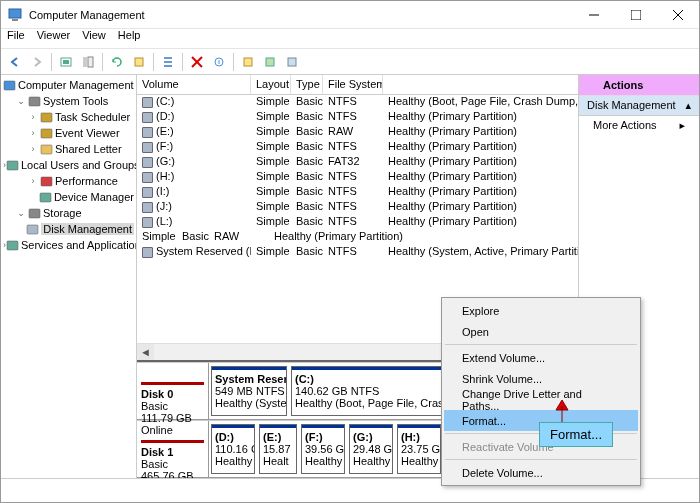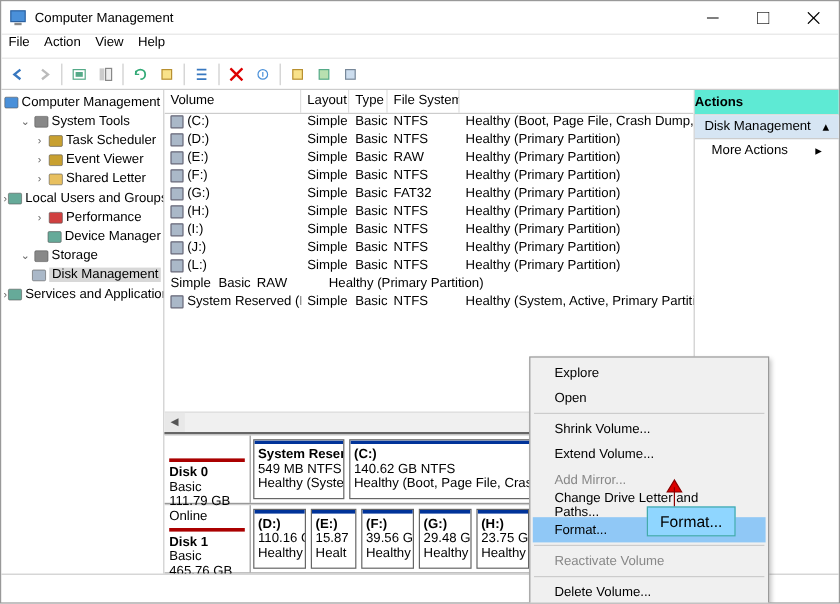--- a/index.html
+++ b/index.html
@@ -36,21 +36,21 @@
 .diskinfo{width:72px;padding:19px 4px;border-right:1px solid #999}
 .diskinfo .dbar{height:3px;background:#a00;margin-bottom:3px}
 .diskinfo .dname{font-weight:bold}
 .dpart{border:1px solid #666;margin:3px 2px;padding:2px 3px;line-height:12px;overflow:hidden;white-space:nowrap;position:relative}
 .dpart .pbar{height:3px;background:#003399;position:absolute;top:0;left:0;right:0}
 .dpart .pname{font-weight:bold}
 .dparts{display:flex;flex:1;overflow:hidden}
 .legend{height:22px;border-top:1px solid #ccc;display:flex;align-items:center;padding:0 8px;gap:6px}
 .lbox{width:10px;height:10px;border:1px solid #333}
 .actions{width:120px}
-.ahead{background:#5eead4;padding:4px 0;font-weight:600;border-bottom:1px solid #ddd}
+.ahead{background:#f0abfc;padding:4px 24px;font-weight:600;border-bottom:1px solid #ddd}
 .agroup{background:#d6e5f3;padding:3px 8px;display:flex;justify-content:space-between;border-bottom:1px solid #ccc}
 .aitem{padding:3px 14px;display:flex;justify-content:space-between}
 .statusbar{height:22px;border-top:1px solid #ccc}
 .ctxmenu{position:absolute;left:440px;top:296px;width:200px;background:#f0f0f0;border:1px solid #999;box-shadow:2px 2px 4px rgba(0,0,0,0.25);padding:2px}
 .ctxitem{padding:3px 18px;height:21px;display:flex;align-items:center}
 .ctxitem.dis{color:#888}
 .ctxitem.hl{background:#90c8f6}
 .ctxsep{height:1px;background:#ccc;margin:2px 1px}
 .tooltip{position:absolute;left:538px;top:421px;background:#8fd6ff;border:1px solid #4aa;padding:4px 10px;font-size:13px}
 .arrow{position:absolute;left:551px;top:397px;pointer-events:none}
@@ -79,21 +79,21 @@
         <svg width="10" height="10">
           <line x1="0" y1="0" x2="10" y2="10" stroke="#000"></line>
           <line x1="10" y1="0" x2="0" y2="10" stroke="#000"></line>
         </svg>
       </div>
   </div>
 </div>
 
 <div class="menubar">
   <span>File</span>
-  <span>Action</span>
+  <span>Viewer</span>
   <span>View</span>
   <span>Help</span>
 </div>
 
 <div class="toolbar">
   <div class="tb">
       <svg width="14" height="14">
         <path d="M9 3 L4 7 L9 11" fill="none" stroke="#3878c0" stroke-width="2"></path>
       </svg>
     </div>
@@ -455,23 +455,22 @@
       </div>
   </div>
 </div>
 
 <div class="statusbar"></div>
 
 <div class="ctxmenu" id="ctx">
     <div class="ctxitem">Explore</div>
     <div class="ctxitem">Open</div>
     <div class="ctxsep"></div>
+    <div class="ctxitem">Extend Volume...</div>
     <div class="ctxitem">Shrink Volume...</div>
-    <div class="ctxitem">Extend Volume...</div>
-    <div class="ctxitem dis">Add Mirror...</div>
     <div class="ctxitem">Change Drive Letter and Paths...</div>
     <div class="ctxitem hl">Format...</div>
     <div class="ctxsep"></div>
     <div class="ctxitem dis">Reactivate Volume</div>
     <div class="ctxsep"></div>
     <div class="ctxitem">Delete Volume...</div>
   </div>
 
 <svg class="arrow" width="20" height="28">
     <path d="M10 26 L10 8 M10 2 L4 12 L16 12 Z" fill="#d00" stroke="#800"></path>

